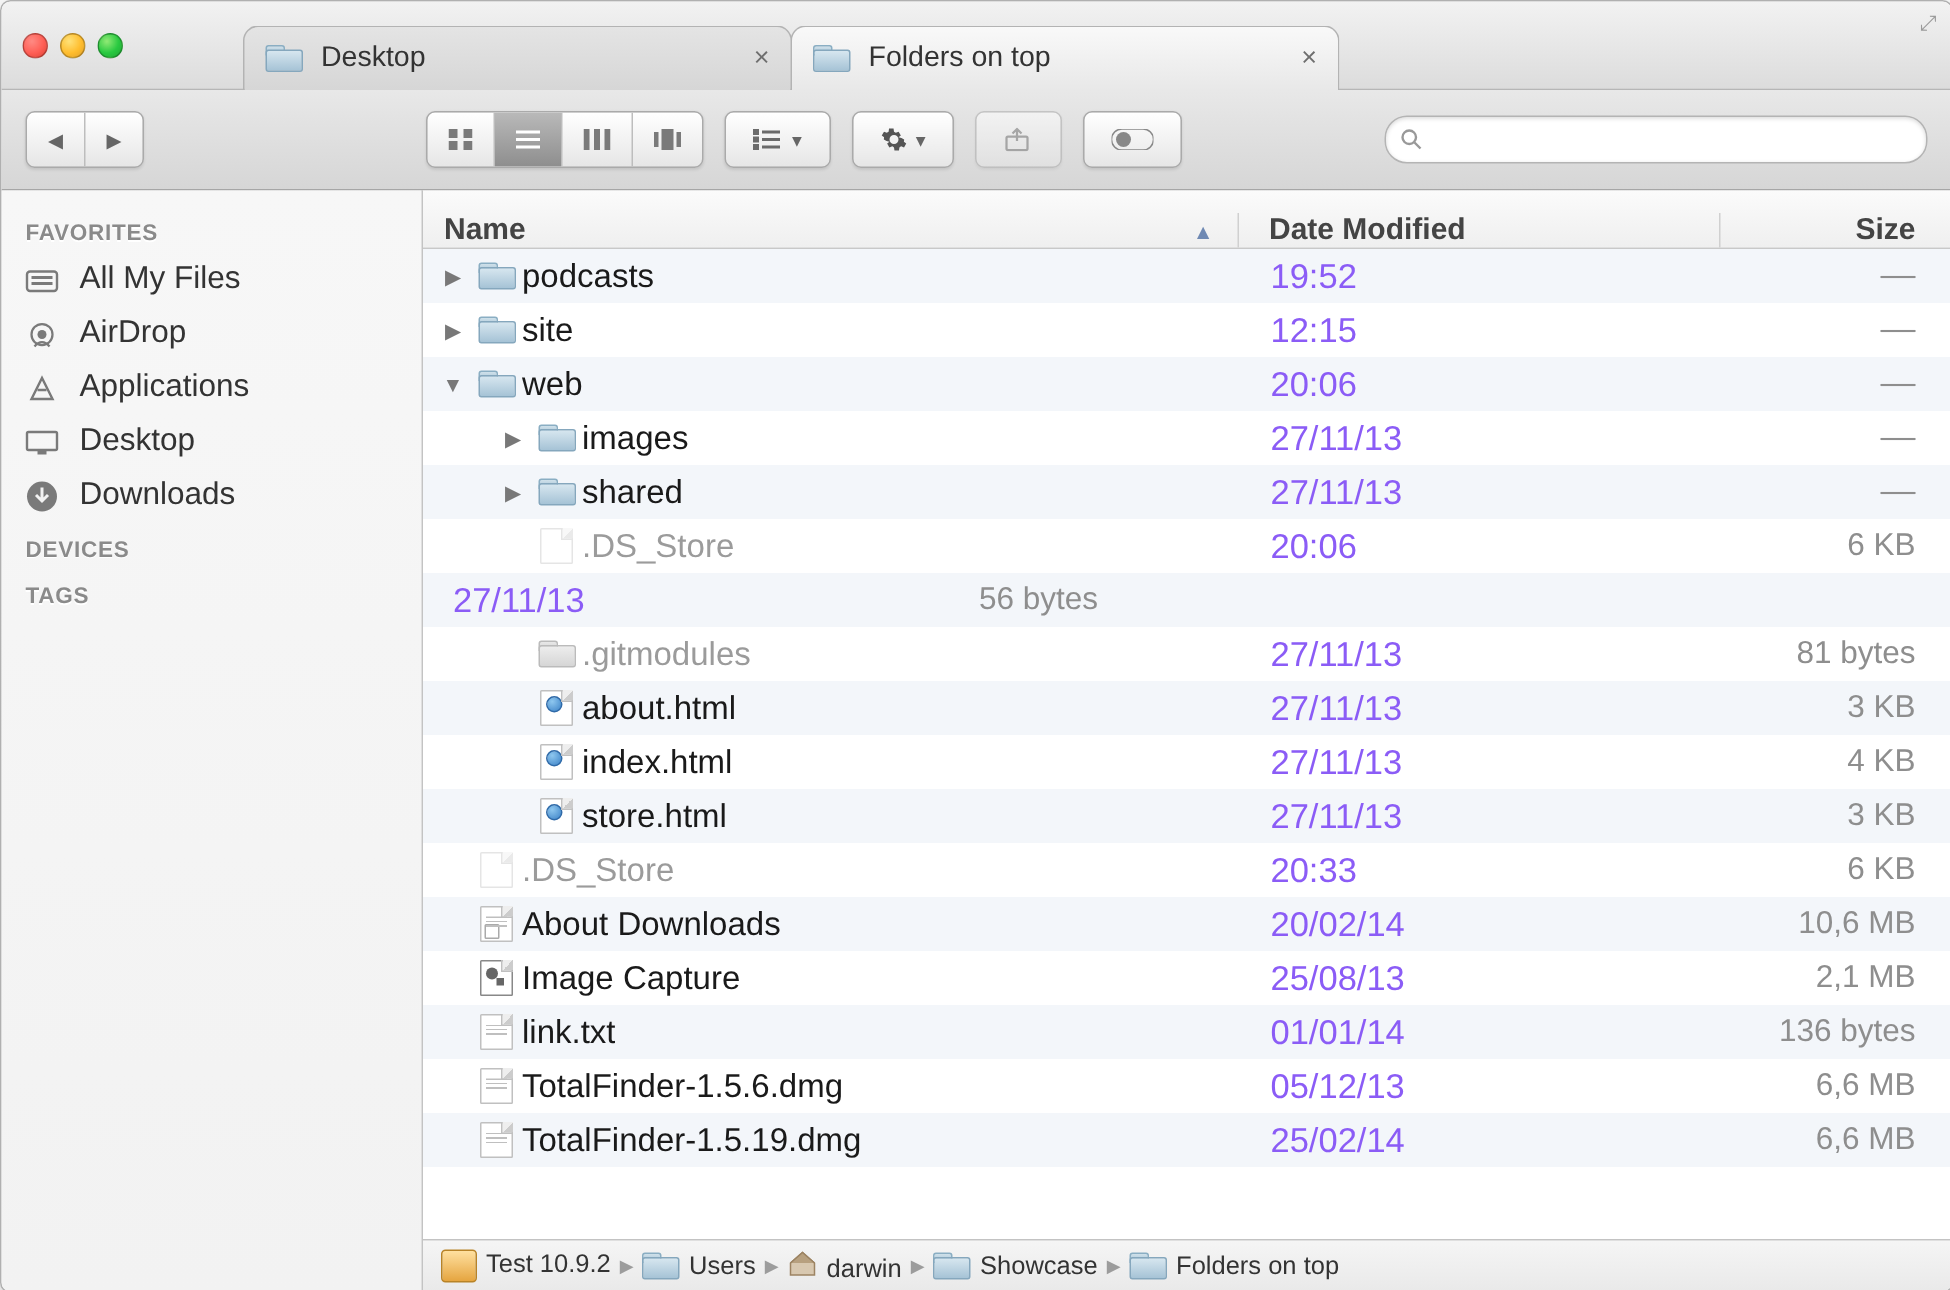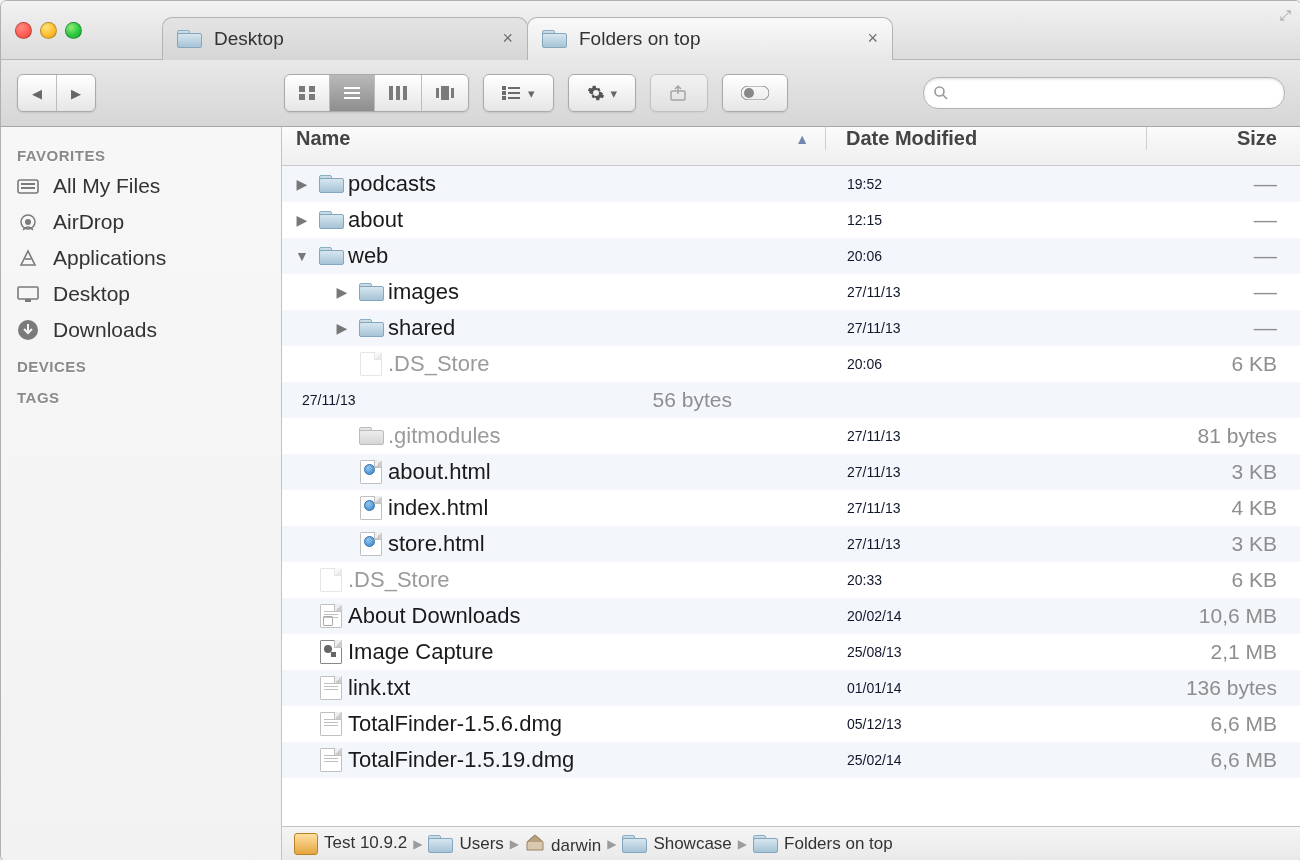--- a/index.html
+++ b/index.html
@@ -25,32 +25,32 @@
   .seg .btn:first-child{border-left:none;}
   .seg .btn.active{background:linear-gradient(#b9b9b9,#8e8e8e);color:#fff;}
   .tbtn{border:1px solid #aaa;border-radius:6px;background:linear-gradient(#ffffff,#e6e6e6);height:36px;display:flex;align-items:center;justify-content:center;padding:0 18px;color:#555;box-shadow:0 1px 0 rgba(255,255,255,.6) inset,0 1px 2px rgba(0,0,0,.1);}
   .tbtn.disabled{opacity:.55;}
   .search{flex:1;max-width:340px;margin-left:auto;height:30px;border:1px solid #b4b4b4;border-radius:15px;background:#fff;display:flex;align-items:center;padding:0 10px;color:#888;box-shadow:inset 0 1px 3px rgba(0,0,0,.15);}
   .search input{border:none;outline:none;flex:1;font-size:15px;background:transparent;}
   
   .body{flex:1;display:flex;min-height:0;}
   .sidebar{width:280px;background:linear-gradient(#f7f7f7,#f2f2f2);border-right:1px solid #c3c3c3;padding-top:10px;overflow:auto;}
   .sb-head{font-size:15px;font-weight:bold;color:#8a8a8a;text-shadow:0 1px 0 #fff;padding:10px 16px 4px;letter-spacing:.5px;}
-  .sb-item{display:flex;align-items:center;gap:12px;padding:6px 14px;font-size:21px;color:#333;}
+  .sb-item{display:flex;align-items:flex-end;gap:12px;padding:6px 14px;font-size:21px;color:#333;}
   .sb-item .ic{width:26px;height:22px;display:flex;align-items:center;justify-content:center;color:#6b6b6b;font-size:20px;}
   .main{flex:1;display:flex;flex-direction:column;min-width:0;}
-  .hdr{display:flex;background:linear-gradient(#fbfbfb,#efefef);border-bottom:1px solid #c8c8c8;height:38px;align-items:flex-start;font-weight:bold;font-size:20px;color:#444;}
+  .hdr{display:flex;background:linear-gradient(#fbfbfb,#efefef);border-bottom:1px solid #c8c8c8;height:38px;align-items:flex-end;font-weight:bold;font-size:20px;color:#444;}
   .hdr .c-name{flex:1;padding-left:14px;display:flex;align-items:center;justify-content:space-between;padding-right:16px;border-right:1px solid #d0d0d0;}
   .hdr .c-date{width:300px;padding-left:20px;border-right:1px solid #d0d0d0;}
   .hdr .c-size{width:130px;text-align:right;padding-right:24px;}
   .list{flex:1;overflow:auto;font-size:22px;}
   .row{display:flex;align-items:center;height:36px;}
   .row.alt{background:#f3f6fa;}
   .row .c-name{flex:1;display:flex;align-items:center;min-width:0;}
-  .row .c-date{width:300px;padding-left:20px;color:#0f172a;font-size:14px;}
+  .row .c-date{width:300px;padding-left:20px;color:#8b5cf6;font-size:23px;}
   .row .c-size{width:130px;text-align:right;padding-right:24px;color:#8e8e8e;font-size:21px;}
   .row.dim .nm{color:#9b9b9b;}
   .disc{width:16px;display:inline-flex;justify-content:center;color:#787878;transform-origin:center;font-size:14px;}
   .nm{white-space:nowrap;overflow:hidden;text-overflow:ellipsis;}
   
   .folder-glyph{width:25px;height:18px;position:relative;display:inline-block;}
   .folder-glyph::before{content:"";position:absolute;left:0;top:0;width:11px;height:5px;border-radius:2px 2px 0 0;background:linear-gradient(#cfe0ea,#a9c6d8);border:1px solid #8aaec3;}
   .folder-glyph::after{content:"";position:absolute;left:0;top:3px;right:0;bottom:0;border-radius:2px;background:linear-gradient(#d6e6ef,#a6c3d6);border:1px solid #85a7bd;}
   .folder-glyph.dim::before{background:linear-gradient(#e8e8e8,#d4d4d4);border-color:#bbb;}
   .folder-glyph.dim::after{background:linear-gradient(#ededed,#d6d6d6);border-color:#bbb;}
@@ -246,21 +246,21 @@
             </div>
             <div class="c-date">19:52</div>
             <div class="c-size">––</div>
           </div>
           <div class="row">
             <div class="c-name" style="padding-left:12px">
               <span class="disc">▶</span>
               <span style="display:inline-flex;width:34px;justify-content:center;margin-left:4px">
                 <span class="folder-glyph"></span>
               </span>
-              <span class="nm">about</span>
+              <span class="nm">site</span>
             </div>
             <div class="c-date">12:15</div>
             <div class="c-size">––</div>
           </div>
           <div class="row alt">
             <div class="c-name" style="padding-left:12px">
               <span class="disc">▼</span>
               <span style="display:inline-flex;width:34px;justify-content:center;margin-left:4px">
                 <span class="folder-glyph"></span>
               </span>

